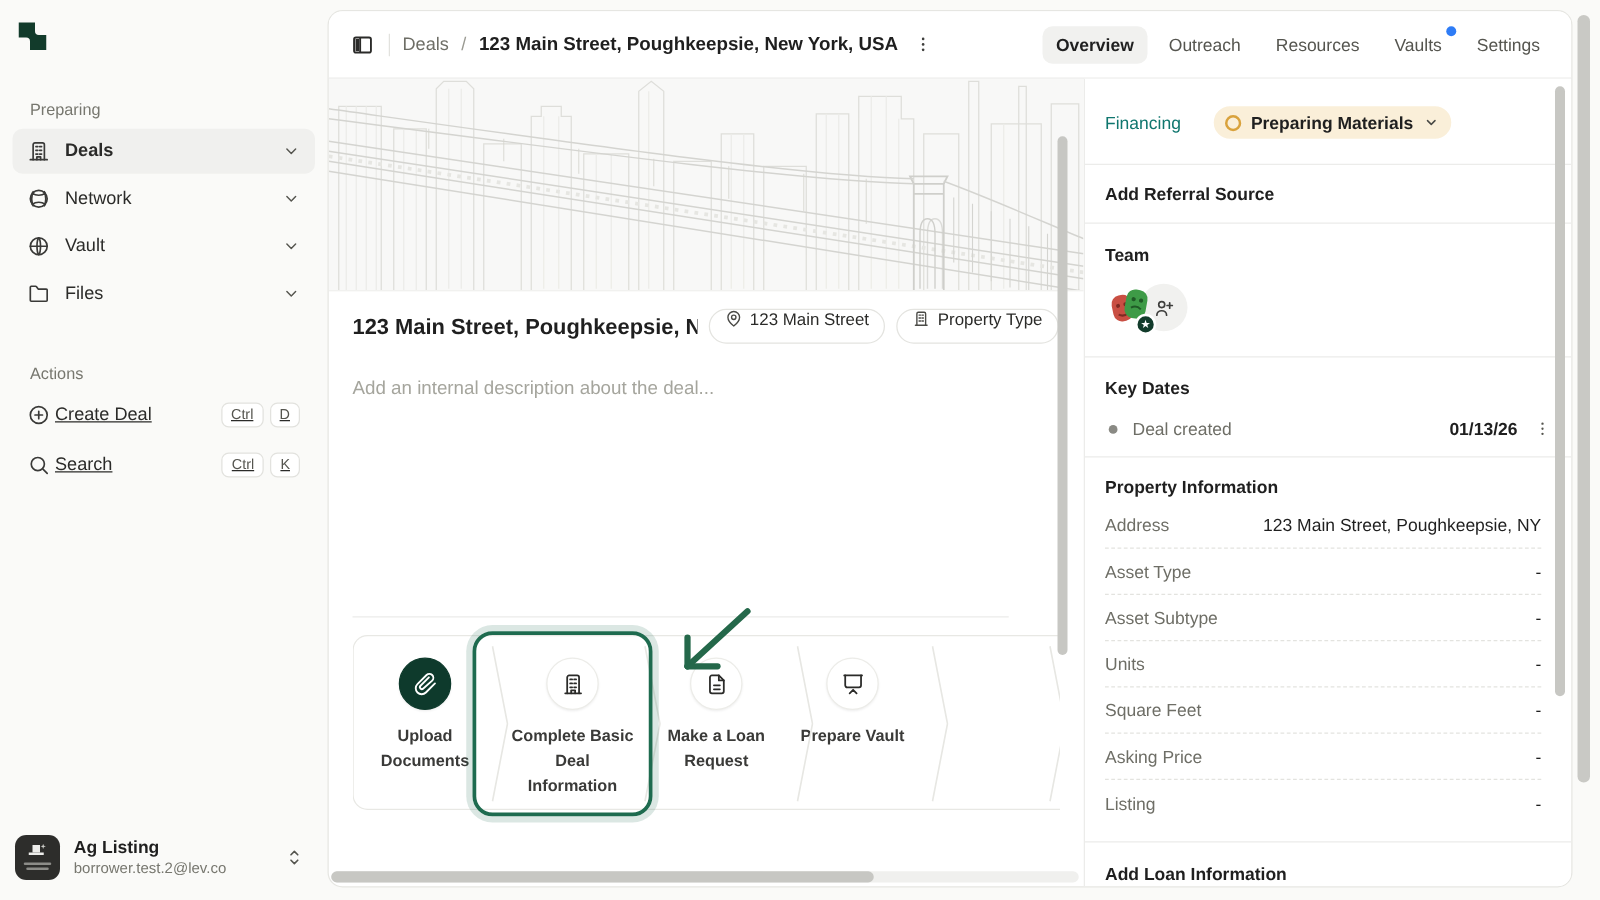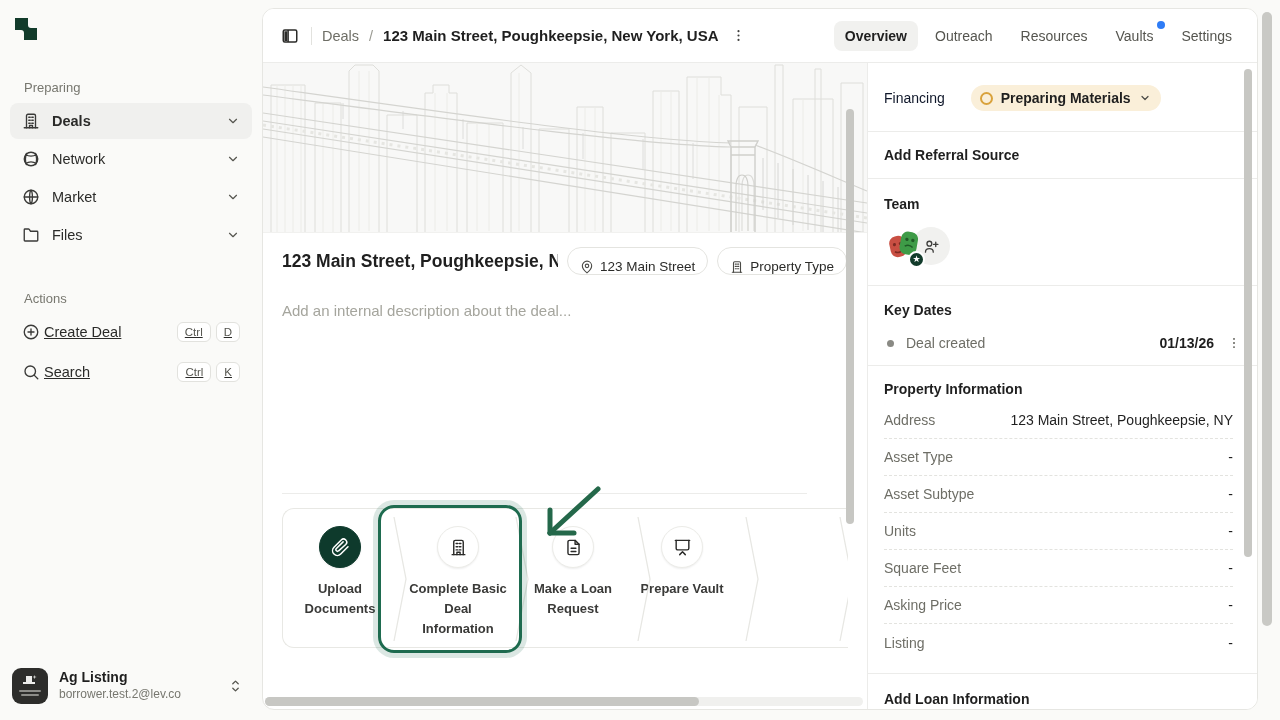--- a/index.html
+++ b/index.html
@@ -72,21 +72,21 @@
   
   .left-col { width:604px; flex:0 0 auto; position:relative; overflow:hidden; display:flex; flex-direction:column; }
   .hero { height:170px; flex:0 0 auto; background:#F8F8F7; border-bottom:1px solid #F1F1EF; overflow:hidden; }
   .content { flex:1; padding:14px 20px 0 19px; display:flex; flex-direction:column; }
   .title-row { display:flex; align-items:center; gap:9px; }
   .deal-title {
     flex:1; min-width:0; font-size:17.5px; font-weight:700; color:#1F1F1F;
     white-space:nowrap; overflow:hidden;
   }
   .chip {
-    flex:0 0 auto; display:inline-flex; align-items:flex-end; gap:6px; height:28px; padding:0 12px;
+    flex:0 0 auto; display:inline-flex; align-items:flex-start; gap:6px; height:28px; padding:0 12px;
     border:1px solid #E4E4E0; border-radius:999px; font-size:13.5px; color:#2B2B29; background:#fff; cursor:pointer;
   }
   .chip .ch-icon { color:#4A4A46; }
   .desc-placeholder { margin-top:27px; font-size:15px; color:#A5A59D; }
   .steps-divider { margin:174px 40px 0 0; border-top:1px solid #ECECEA; }
   .steps-heading { margin-top:26px; font-size:15px; font-weight:700; color:#1F1F1F; }
   .steps-strip {
     position:relative; margin-top:14px; height:140px; width:566px; background:#fff;
     border:1px solid #E8E8E4; border-right:none; border-radius:12px 0 0 12px; overflow:visible;font-weight:bold;
   }
@@ -107,21 +107,21 @@
 
   .v-scroll-left { position:absolute; left:583px; top:46px; width:8px; height:415px; border-radius:4px; background:#C7C7C3; }
   .h-scroll-track { position:absolute; left:2px; bottom:3px; width:598px; height:9px; border-radius:5px; background:#F0F0EE; }
   .h-scroll-thumb { position:absolute; left:0; top:0; width:434px; height:9px; border-radius:5px; background:#C7C7C3; }
 
   
   .panel { flex:1; border-left:1px solid #ECECEA; position:relative; overflow:hidden; background:#fff; }
   .p-section { padding:14px 40px 14px 16px; border-bottom:1px solid #ECECEA; }
   .p-heading { font-size:14px; font-weight:700; color:#1F1F1F; }
   .fin-row { display:flex; align-items:center; gap:26px; padding:4px 0; }
-  .fin-label { font-size:14px; color:#0f172a; }
+  .fin-label { font-size:14px; color:#0f766e; }
   .status-pill {
     display:inline-flex; align-items:center; gap:8px; padding:5px 10px 5px 9px; border-radius:999px; cursor:pointer;
   }
   .status-ring { width:13px; height:13px; border-radius:50%; border:2px solid; background:transparent; }
   .status-text { font-size:14px; font-weight:700; }
   .team-avatars { margin-top:14px; display:flex; align-items:center; height:40px; }
   .masks-avatar { position:relative; width:38px; height:38px; z-index:2; }
   .masks-badge {
     position:absolute; right:-3px; bottom:-3px; width:17px; height:17px; border-radius:50%;
     background:#123B2B; border:2px solid #fff; color:#fff; font-size:9px; line-height:13px; text-align:center;
@@ -192,21 +192,21 @@
   </div>
 
   <div class="nav-item">
     <span class="nv-icon">
       <svg width="18" height="18" viewBox="0 0 24 24" fill="none" stroke="currentColor" stroke-width="1.8" stroke-linecap="round">
           <circle cx="12" cy="12" r="9"></circle>
           <path d="M3 12h18"></path>
           <path d="M12 3c2.5 2.6 2.5 15.4 0 18M12 3c-2.5 2.6-2.5 15.4 0 18"></path>
         </svg>
     </span>
-    <span>Market</span>
+    <span>Vault</span>
     <span class="chev">
       <svg width="14" height="14" viewBox="0 0 24 24" fill="none" stroke="currentColor" stroke-width="2" stroke-linecap="round" stroke-linejoin="round">
           <polyline points="6 9 12 15 18 9"></polyline>
         </svg>
     </span>
   </div>
 
   <div class="nav-item">
     <span class="nv-icon">
       <svg width="18" height="18" viewBox="0 0 24 24" fill="none" stroke="currentColor" stroke-width="1.8" stroke-linecap="round" stroke-linejoin="round">

